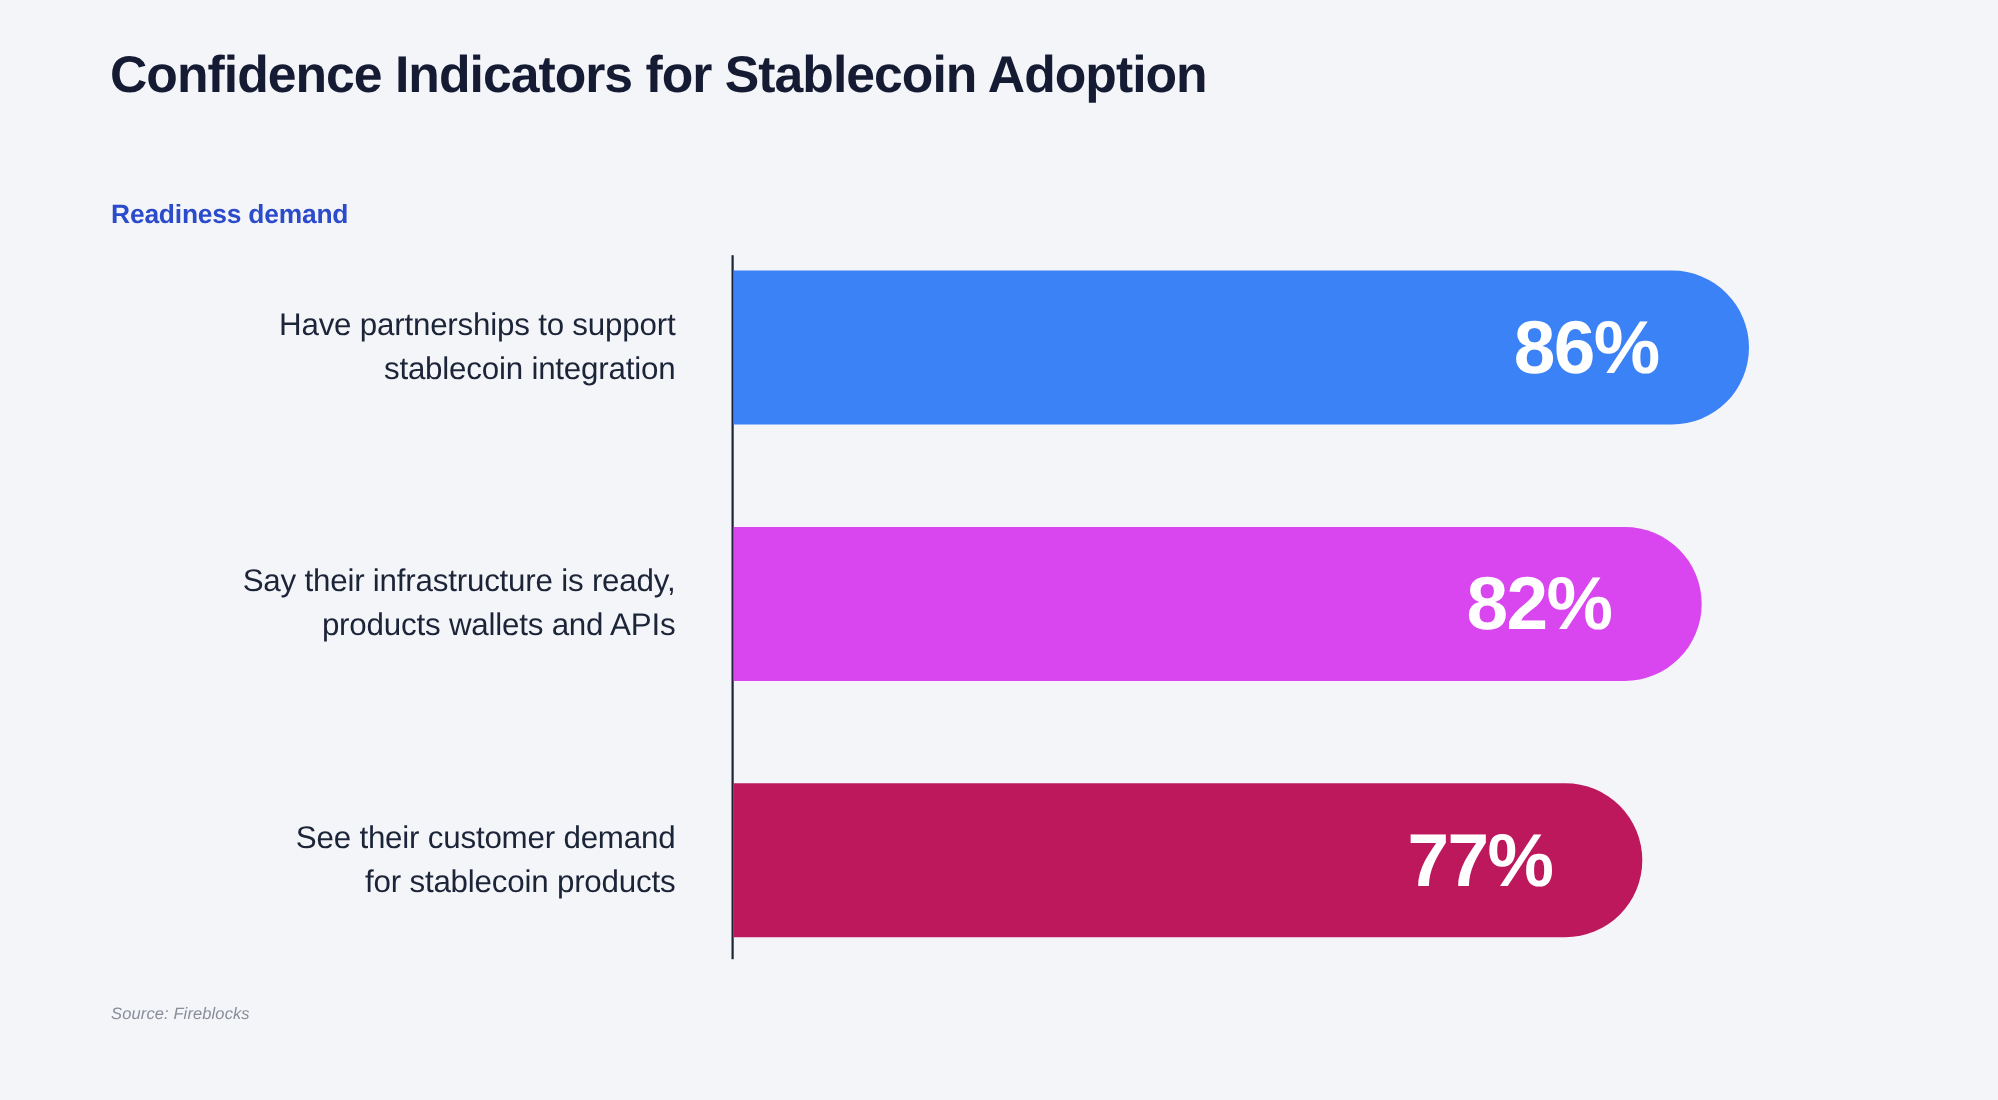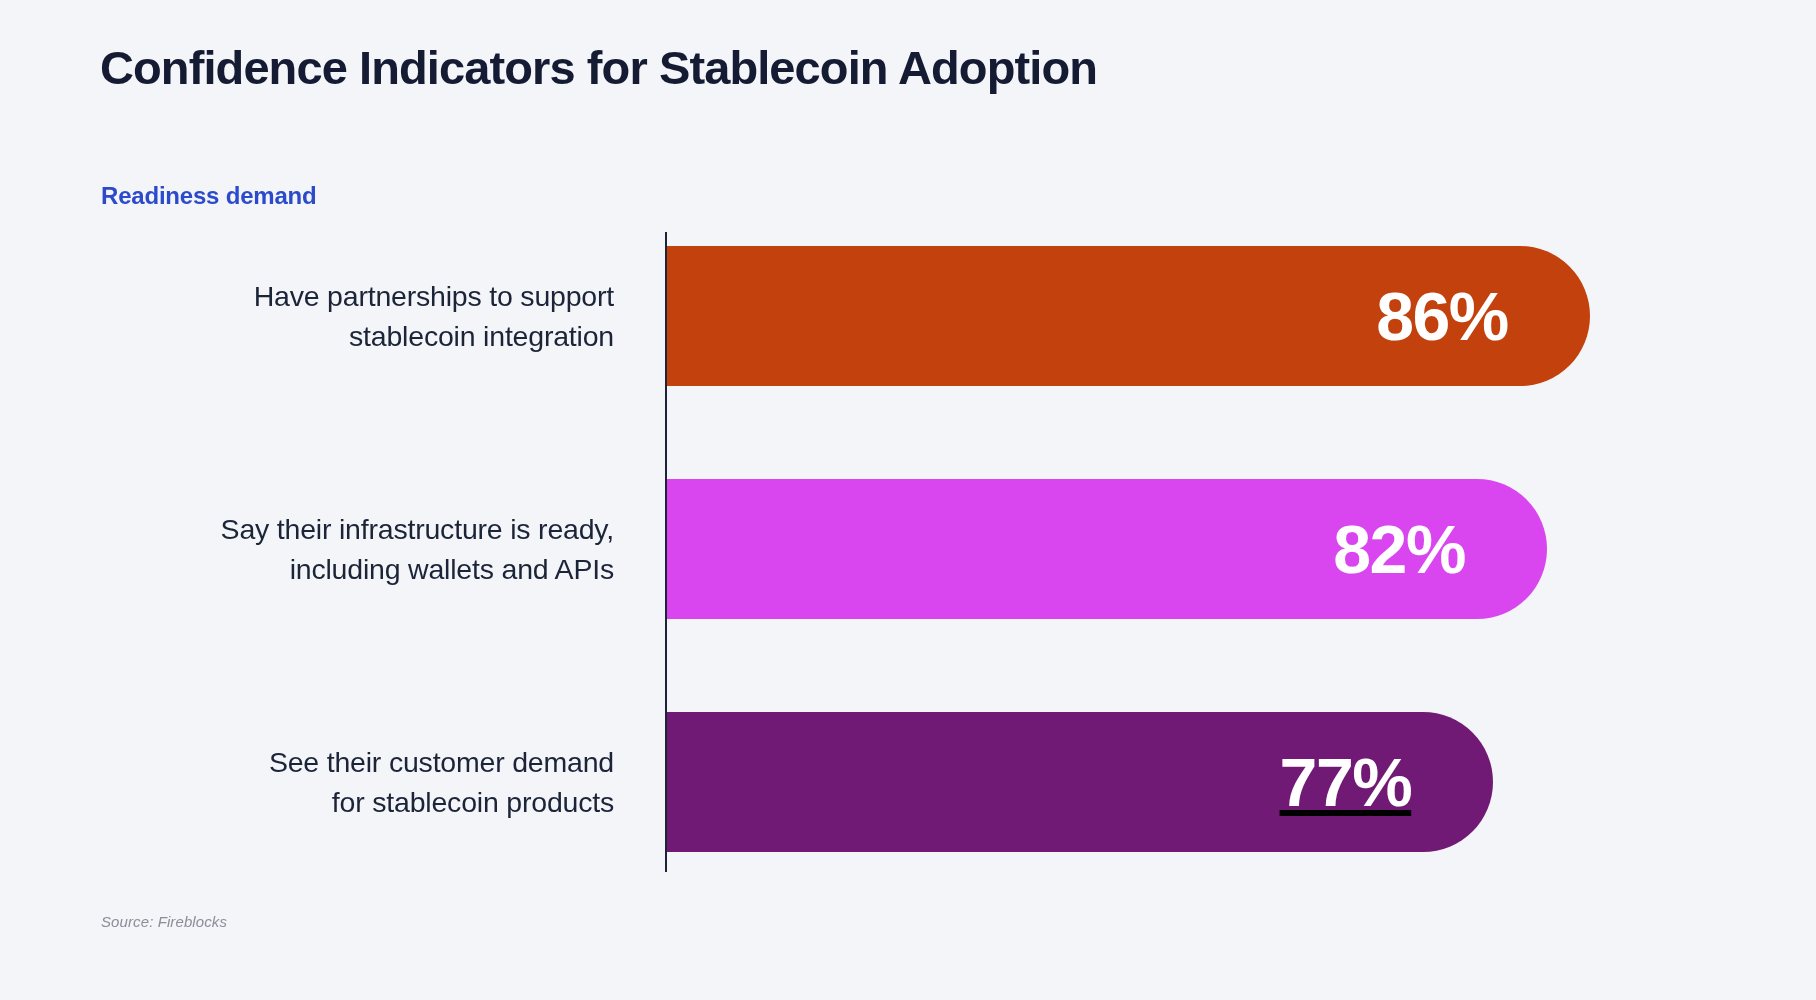--- a/index.html
+++ b/index.html
@@ -140,41 +140,41 @@
   <div class="chart-subtitle">Readiness demand</div>
 
   <div class="plot">
 
     <div class="axis-line"></div>
 
     <div class="row row-0">
       <div class="row-label">Have partnerships to support
 stablecoin integration</div>
       <div class="bar-track">
-        <div class="bar" style="background: #c2410c; width: 922.78px;">
+        <div class="bar" style="background: #3b82f6; width: 922.78px;">
           <span class="bar-value">86%</span>
         </div>
       </div>
     </div>
 
     <div class="row row-1">
       <div class="row-label">Say their infrastructure is ready,
-including wallets and APIs</div>
+products wallets and APIs</div>
       <div class="bar-track">
         <div class="bar" style="background: #d946ef; width: 879.86px;">
           <span class="bar-value">82%</span>
         </div>
       </div>
     </div>
 
     <div class="row row-2">
       <div class="row-label">See their customer demand
 for stablecoin products</div>
       <div class="bar-track">
-        <div class="bar" style="background: #701a75; width: 826.21px; text-decoration: underline;">
+        <div class="bar" style="background: #be185d; width: 826.21px;">
           <span class="bar-value">77%</span>
         </div>
       </div>
     </div>
 
   </div>
 
   <div class="source-note">Source: Fireblocks</div>
 
 </div>

